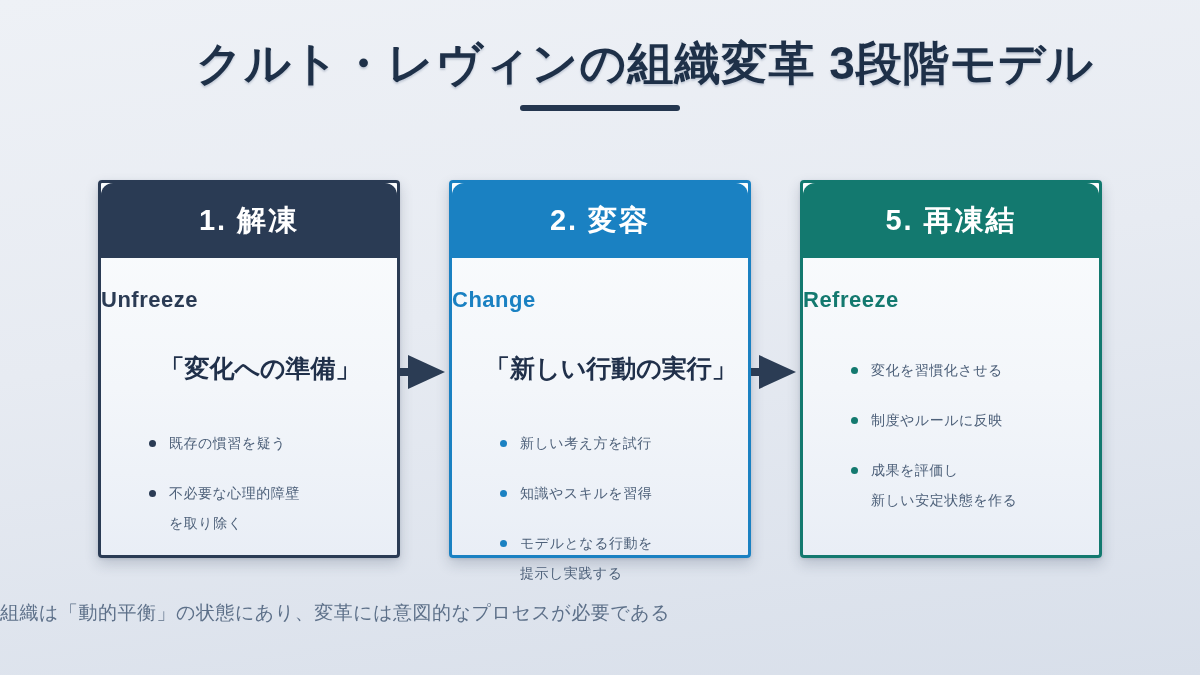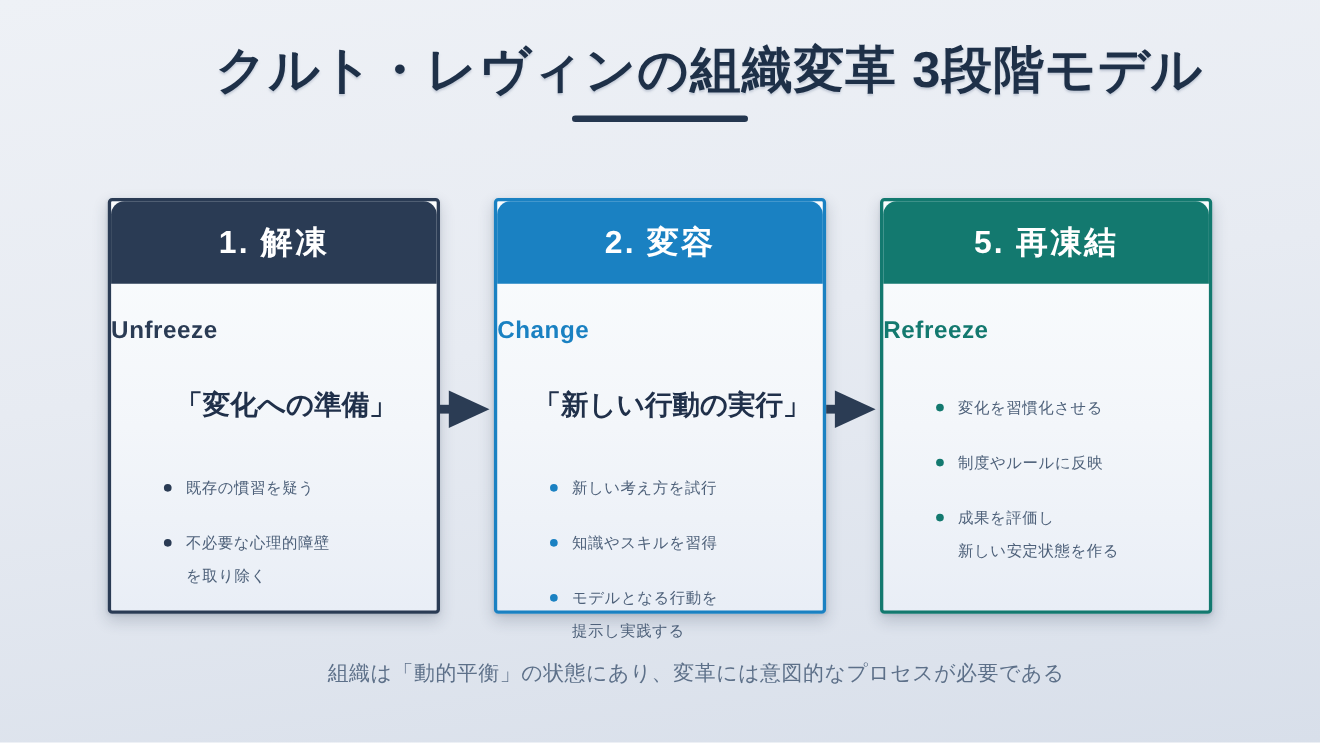--- a/index.html
+++ b/index.html
@@ -105,21 +105,21 @@
     position: absolute;
     top: 354px;
     fill: var(--arrow, #2b3c54);
   }
   .arrow-0 { left: 400px; }
   .arrow-1 { left: 751px; }
 
   .footnote {
     position: absolute;
     top: 599px; left: 0; width: 968px;
-    text-align: right;
+    text-align: left;
     font-size: 19px;
     line-height: 28px;
     letter-spacing: 0.5px;
     color: var(--footer-text, #5d7089);
   }
 </style>
 </head>
 <body>
 
 <div class="page-title">クルト・レヴィンの組織変革 3段階モデル</div>

